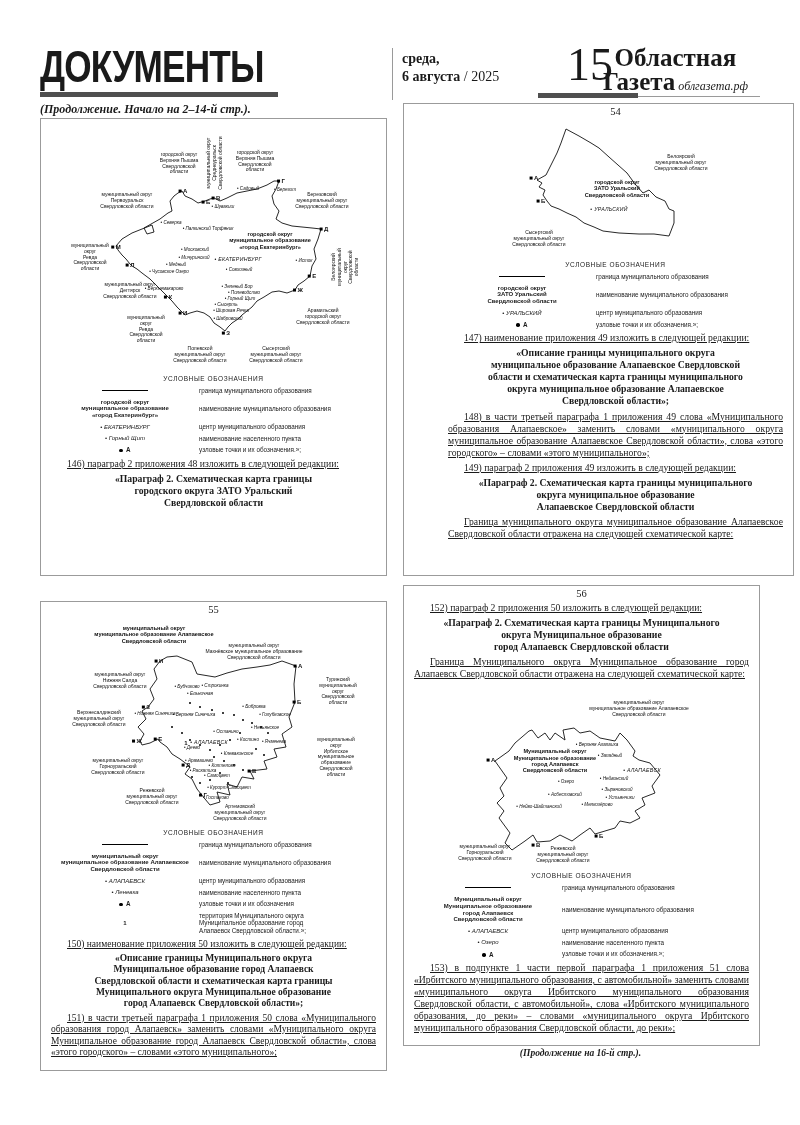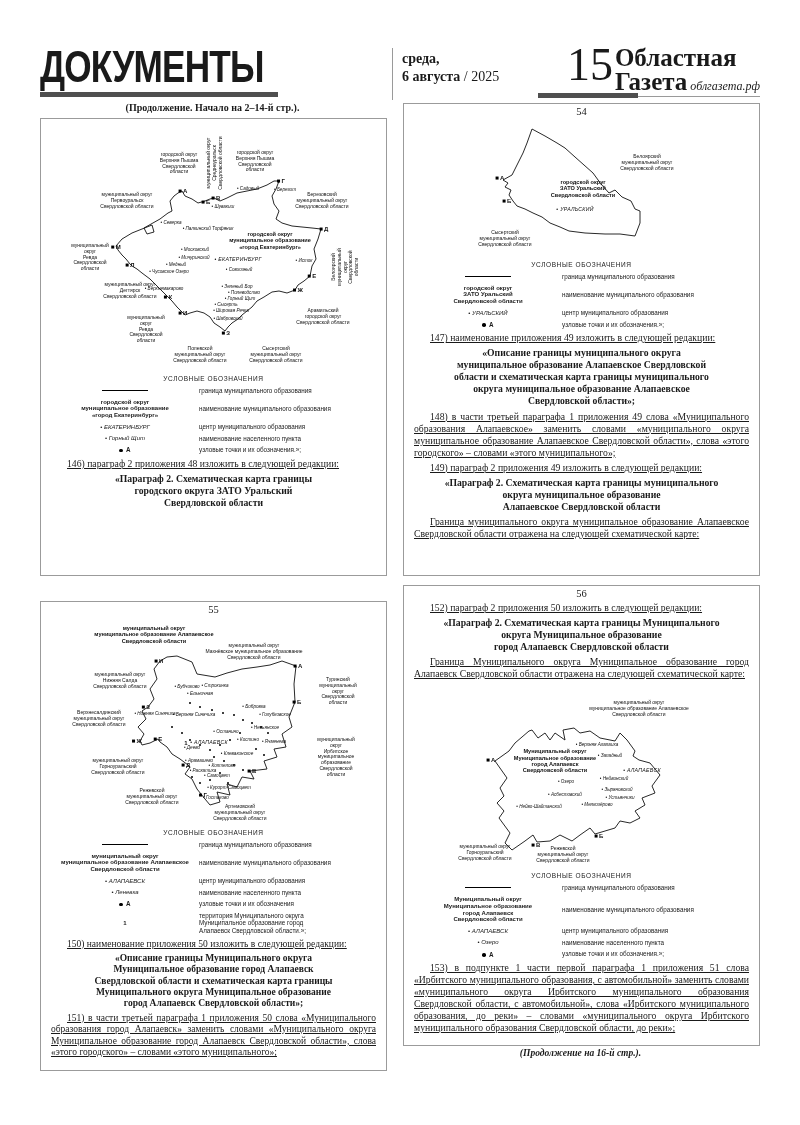--- a/index.html
+++ b/index.html
@@ -9,30 +9,30 @@
   #masthead{position:absolute;left:40px;top:46px;width:720px;height:56px;}
   #doc-title{position:absolute;left:0;top:-4px;font-family:"Liberation Sans",sans-serif;
              font-weight:700;font-size:44px;letter-spacing:-1px;transform:scaleX(.80);transform-origin:left;}
   #doc-underline{position:absolute;left:0;top:46px;width:238px;height:5px;background:#4f4f4f;}
   .vrule{position:absolute;top:2px;height:52px;width:1px;background:#9a9a9a;}
   #date-block{position:absolute;left:362px;top:4px;font-size:14px;font-weight:bold;line-height:1.25;}
   #date-block .yr{font-weight:normal;}
   #page-num{position:absolute;left:495px;top:-8px;width:110px;text-align:center;font-size:46px;font-weight:500;}
   #pn-underline{position:absolute;left:498px;top:47px;width:100px;height:5px;background:#4f4f4f;}
   #head-rule{position:absolute;left:498px;top:50px;width:222px;height:1px;background:#9a9a9a;}
-  #brand{position:absolute;right:0;top:0;text-align:left;font-weight:700;font-size:25px;line-height:.95;}
+  #brand{position:absolute;right:12px;top:0;text-align:center;font-weight:700;font-size:25px;line-height:.95;}
   #brand .site{font-weight:400;font-style:italic;font-size:12px;margin-left:3px;}
-  #cont-top{position:absolute;left:40px;top:102px;width:345px;text-align:center;
-            font-weight:bold;font-size:10px;}
+  #cont-top{position:absolute;left:40px;top:102px;width:345px;
+            font-style:italic;font-weight:bold;font-size:12px;}
   #cont-bottom{position:absolute;left:403px;top:1048px;width:355px;text-align:center;
             font-style:italic;font-weight:bold;font-size:9.5px;}
   
   .panel{position:absolute;background:#fff;border:1px solid #9b9b9b;overflow:hidden;}
   #p53{left:40px;top:118px;width:345px;height:456px;}
-  #p54{left:403px;top:103px;width:355px;height:471px;}
+  #p54{left:403px;top:103px;width:355px;height:471px;padding-left:34px;}
   #p55{left:40px;top:601px;width:345px;height:468px;}
   #p56{left:403px;top:585px;width:355px;height:459px;}
   .pnum{text-align:center;font-size:10.5px;padding-top:2px;}
   
   .map{position:relative;margin:0 auto;}
   .map svg{position:absolute;left:0;top:0;}
   .map svg path{fill:none;stroke:#111;stroke-width:.9;stroke-linejoin:round;}
   .ml{position:absolute;transform:translate(-50%,-50%);font-family:"Liberation Sans",sans-serif;
       font-size:5px;line-height:1.15;text-align:center;white-space:pre-line;color:#111;}
   .ml.s{font-style:italic;font-size:4.6px;white-space:nowrap;}

